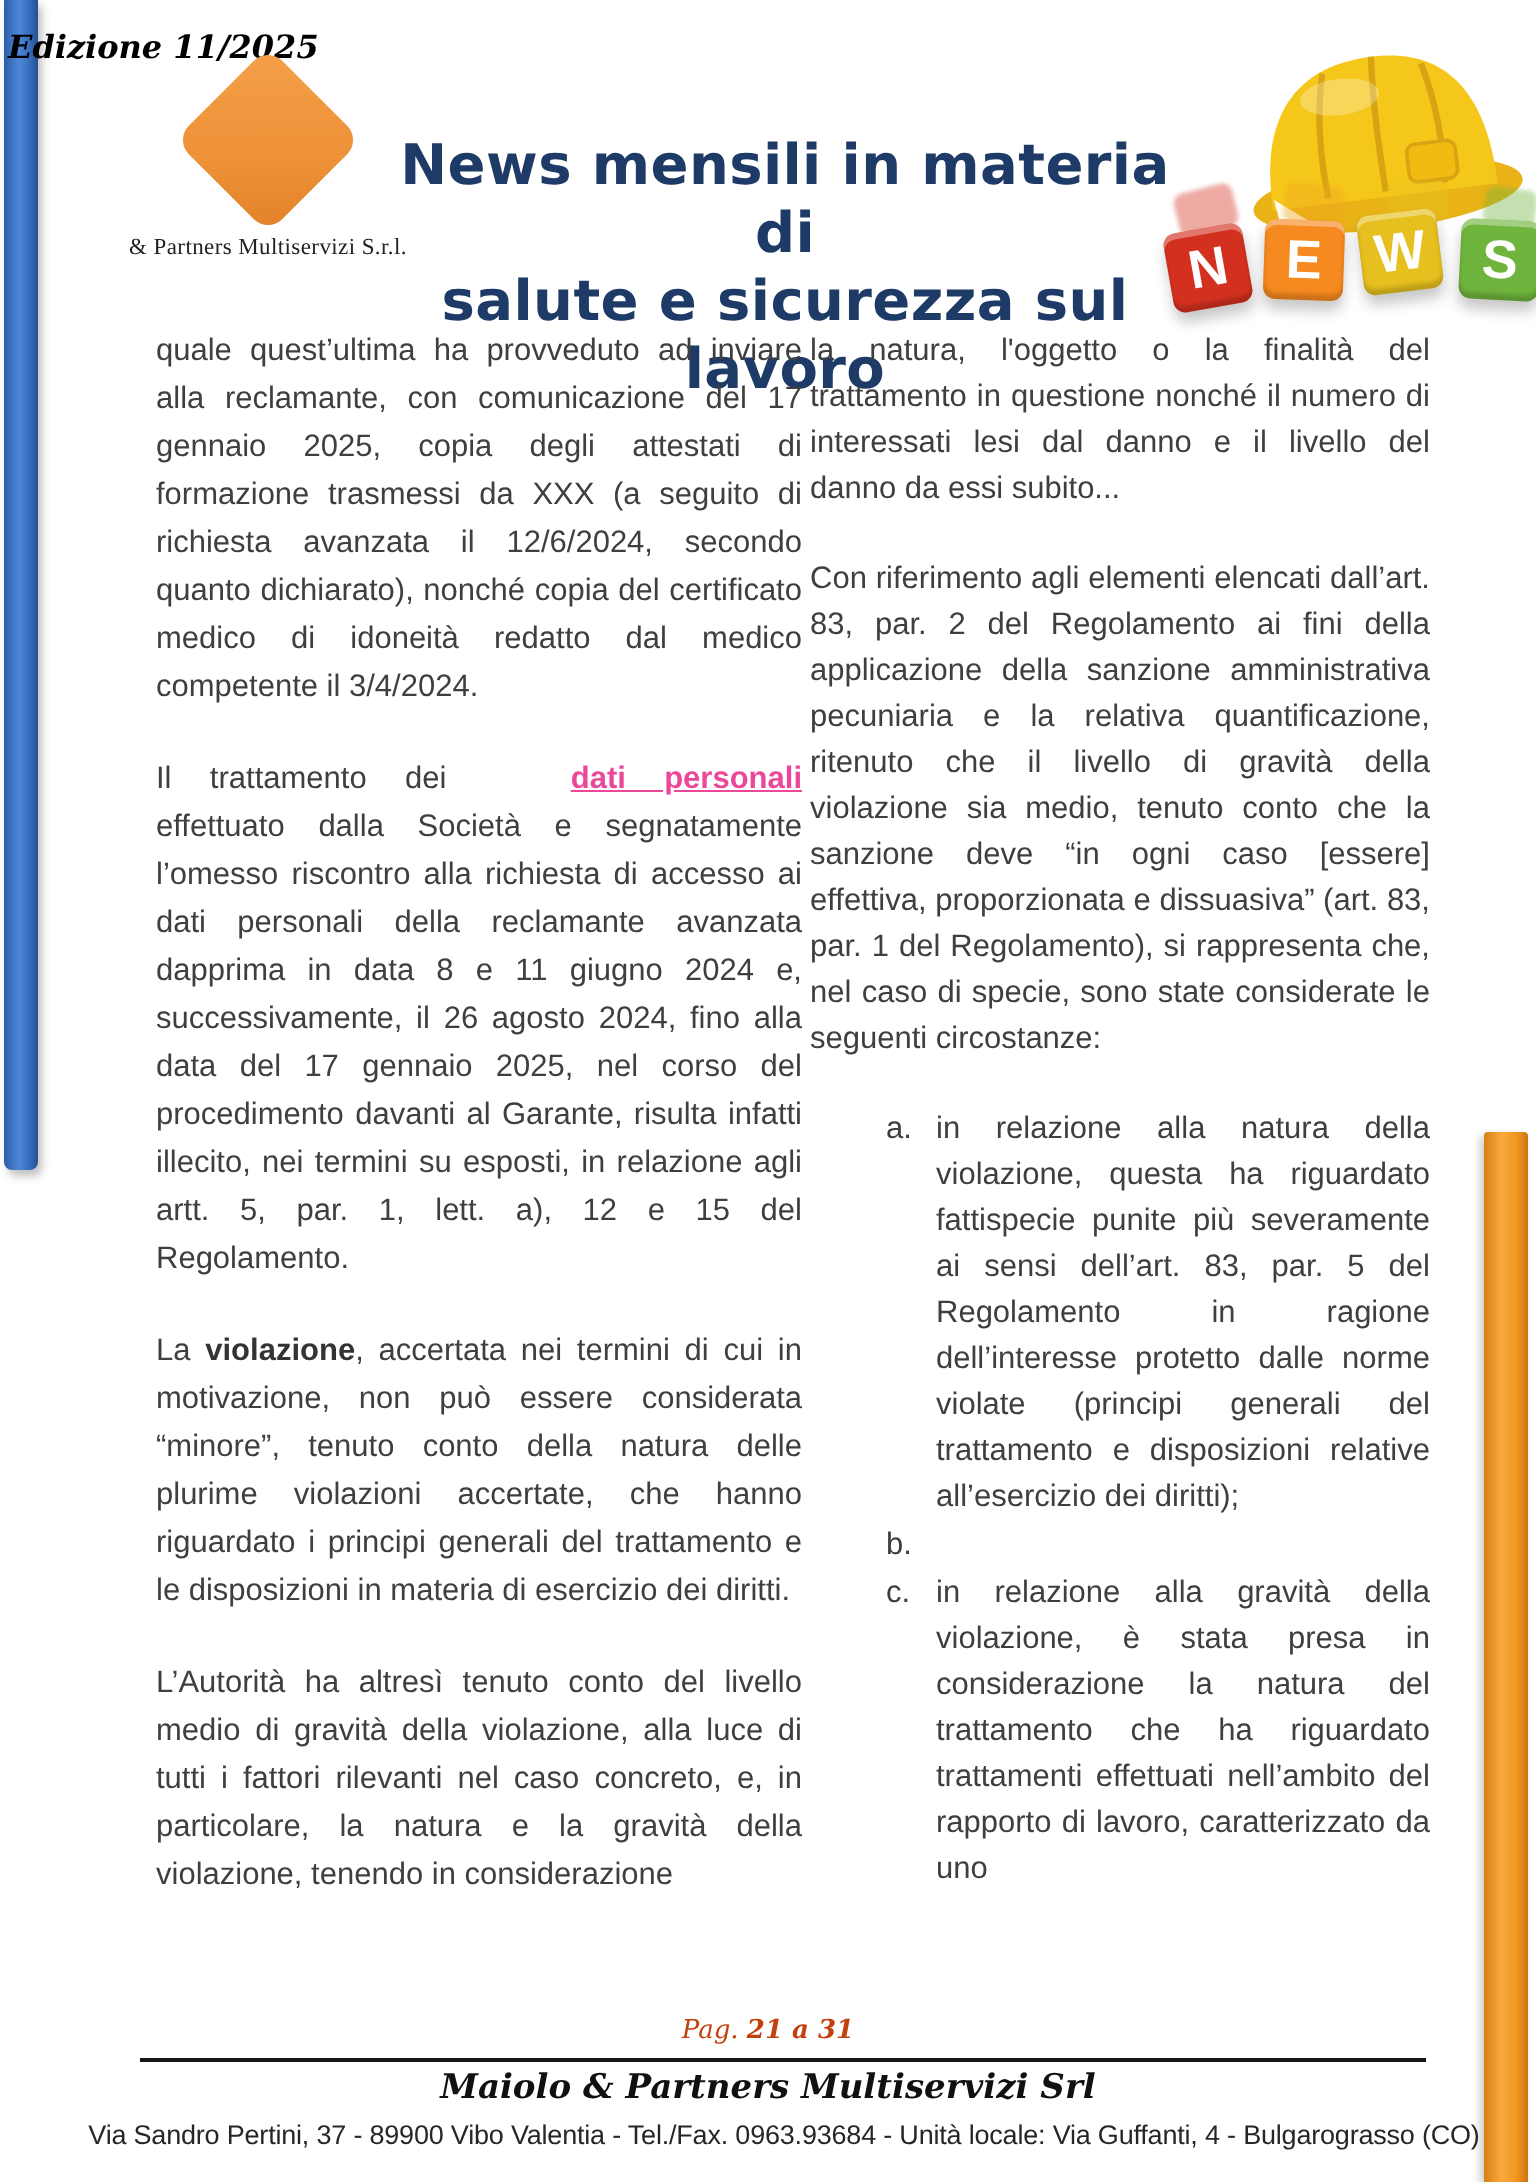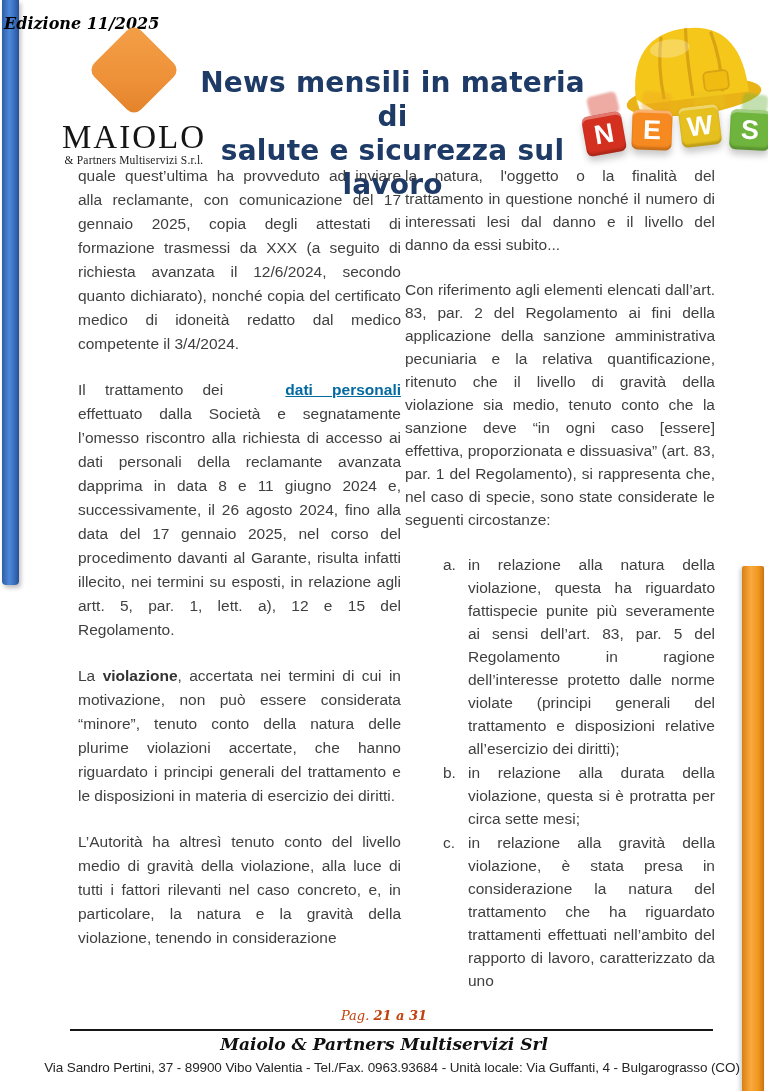--- a/index.html
+++ b/index.html
@@ -72,21 +72,21 @@
   .c1 { left:48px; top:10px; transform:rotate(2deg); }
   .c2 { left:96px; top:6px;  transform:rotate(-7deg); }
   .c3 { left:146px;top:10px; transform:rotate(3deg); }
 
   
   .col { position:absolute; top:164px; color:#3f3f3f; font-size:15.5px; line-height:24px; }
   .col p { text-align:justify; margin-bottom:22px; }
   .col-left  { left:78px;  width:323px; }
   .col-right { left:405px; width:310px; line-height:23px; }
   .link-teal {
-    color:#0369a1; font-weight:bold; text-decoration:underline; cursor:pointer;margin-left:43px;
+    color:#ec4899; font-weight:bold; text-decoration:underline; cursor:pointer;margin-left:43px;
   }
   .bold-dark { font-weight:bold; color:#333; }
   .li { display:flex; margin-bottom:1px; }
   .li .marker { flex:none; width:25px; margin-left:38px; }
   .li .litext { flex:1; text-align:justify; }
 
   
   .footer-page {
     position:absolute; top:1008px; left:0; width:100%; text-align:center;
     font-family:"DejaVu Serif", serif; font-style:italic; font-size:13px; color:#c2410c;
@@ -112,21 +112,20 @@
 
   <div class="bar-left"></div>
   <div class="bar-right"></div>
 
   <div class="edition">Edizione 11/2025</div>
 
   <div class="logo">
     <div class="diamond-wrap">
       <div class="diamond"></div>
     </div>
-    <div class="logo-name">MAIOLO</div>
     <div class="logo-sub">&amp; Partners Multiservizi S.r.l.</div>
   </div>
 
   <div class="title">
     <span>News mensili in materia di</span><br>
     <span>salute e sicurezza sul lavoro</span>
   </div>
 
   <svg class="hat" viewBox="0 0 170 135">
     <g transform="rotate(-7 85 70)">
@@ -161,21 +160,20 @@
 
   <div class="col col-right">
     <p>la natura, l'oggetto o la finalità del trattamento in questione nonché il numero di interessati lesi dal danno e il livello del danno da essi subito...</p>
     <p>Con riferimento agli elementi elencati dall’art. 83, par. 2 del Regolamento ai fini della applicazione della sanzione amministrativa pecuniaria e la relativa quantificazione, ritenuto che il livello di gravità della violazione sia medio, tenuto conto che la sanzione deve “in ogni caso [essere] effettiva, proporzionata e dissuasiva” (art. 83, par. 1 del Regolamento), si rappresenta che, nel caso di specie, sono state considerate le seguenti circostanze:</p>
     <div class="li">
       <span class="marker">a.</span>
       <span class="litext">in relazione alla natura della violazione, questa ha riguardato fattispecie punite più severamente ai sensi dell’art. 83, par. 5 del Regolamento in ragione dell’interesse protetto dalle norme violate (principi generali del trattamento e disposizioni relative all’esercizio dei diritti);</span>
     </div>
     <div class="li">
       <span class="marker">b.</span>
-      <span class="litext">in relazione alla durata della violazione, questa si è protratta per circa sette mesi;</span>
     </div>
     <div class="li">
       <span class="marker">c.</span>
       <span class="litext">in relazione alla gravità della violazione, è stata presa in considerazione la natura del trattamento che ha riguardato trattamenti effettuati nell’ambito del rapporto di lavoro, caratterizzato da uno</span>
     </div>
   </div>
 
   <div class="footer-page">
     <span>Pag.</span>
     <span class="pv">21 a 31</span>

